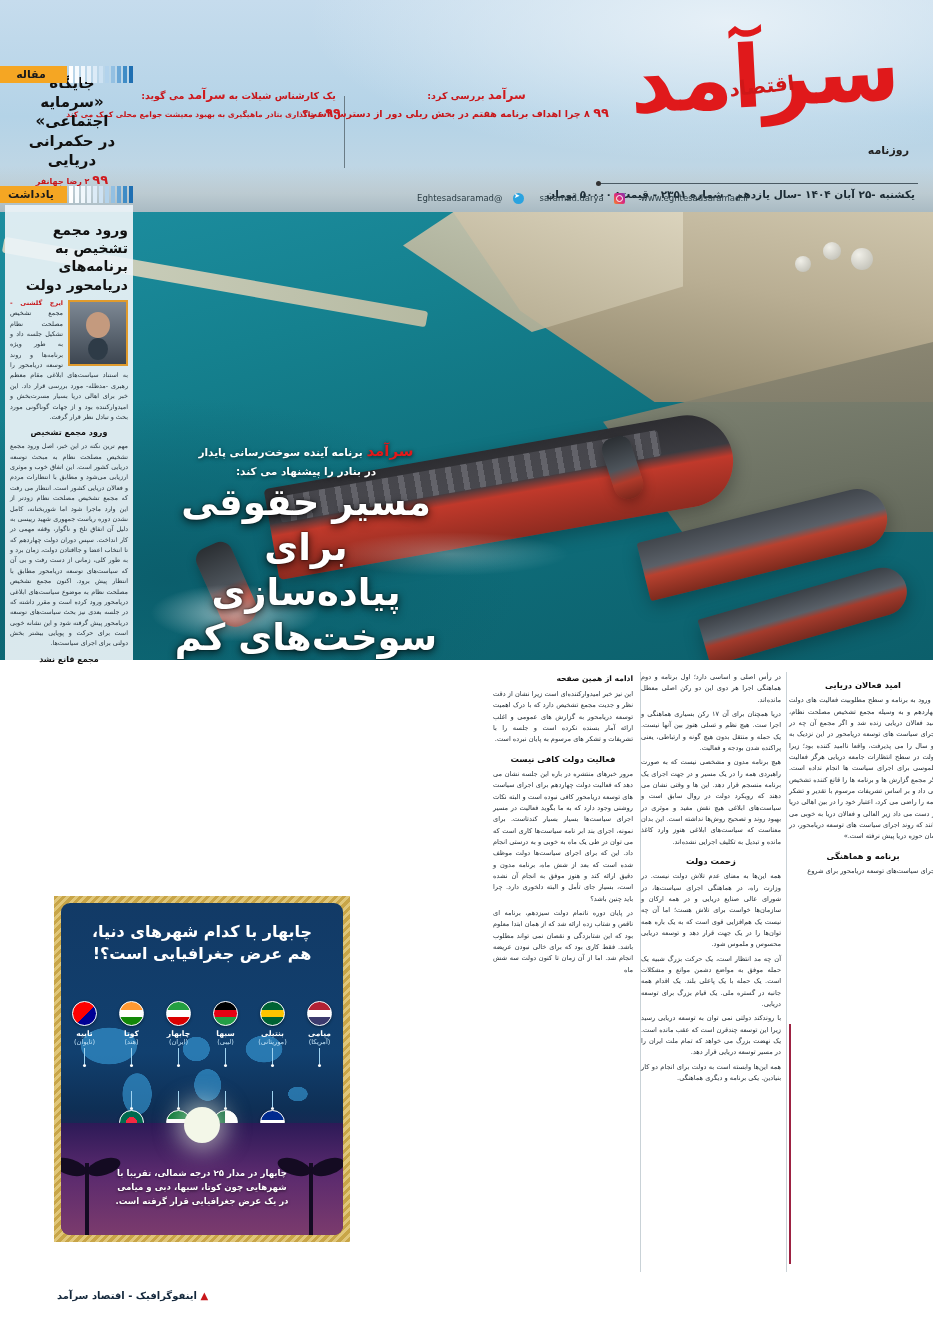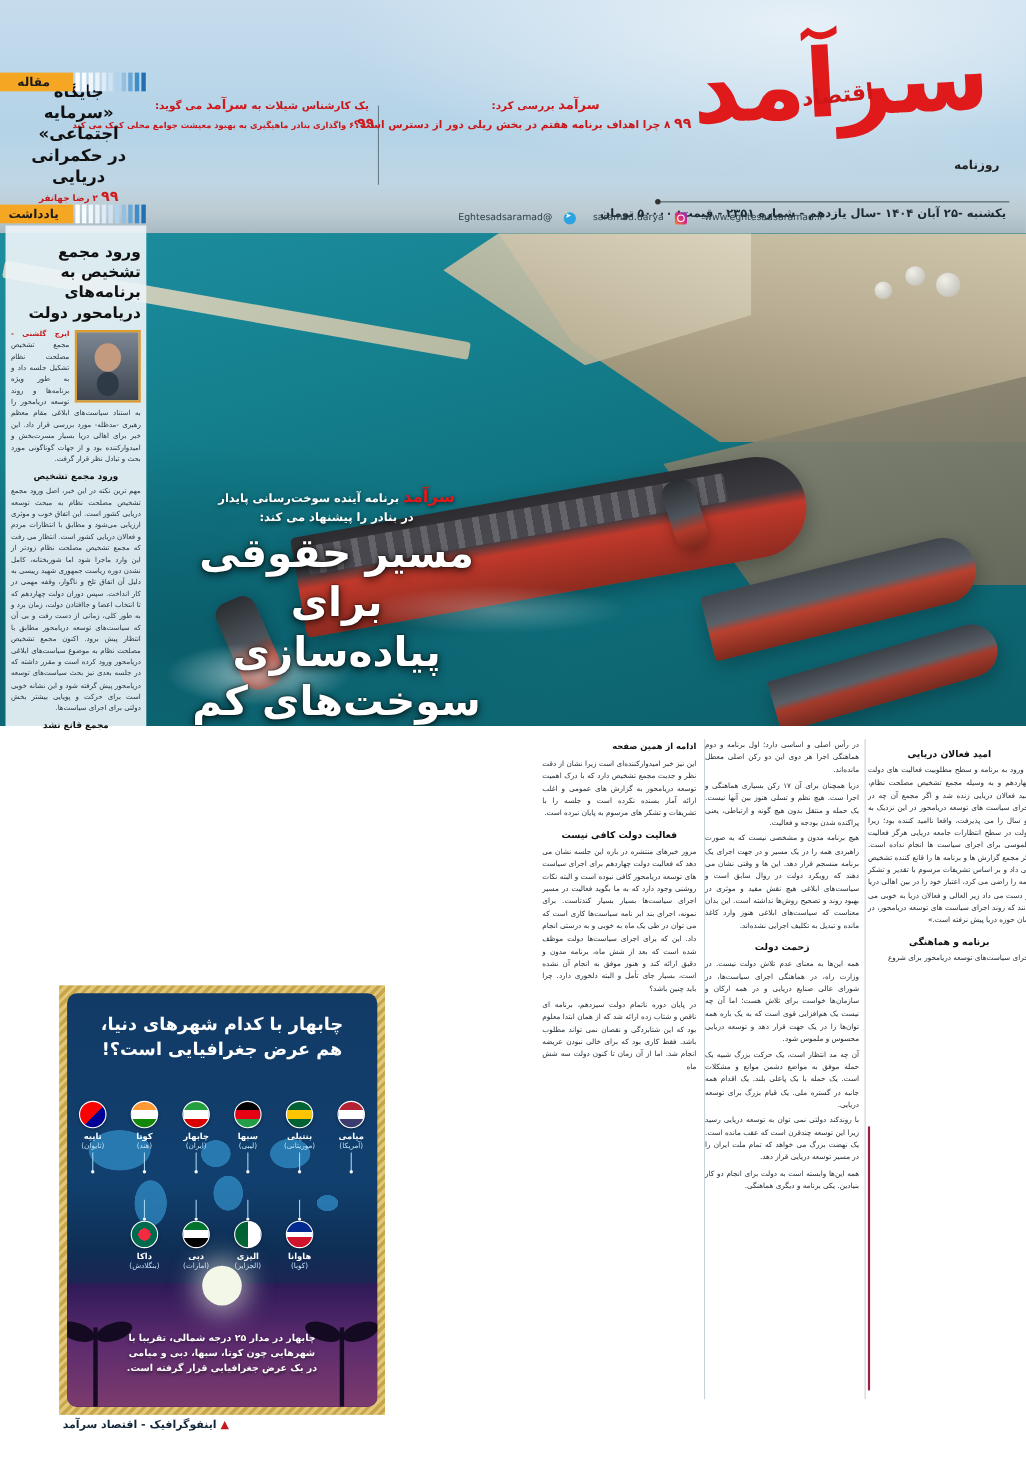--- a/index.html
+++ b/index.html
@@ -50,21 +50,21 @@
   .dateline-rule{
     position:absolute;right:15px;top:183px;width:320px;border-top:1px solid #4a5a63;
   }
   .dateline-rule:after{content:"";position:absolute;left:-2px;top:-3px;width:5px;height:5px;background:#333;border-radius:50%;}
   .dateline{
     position:absolute;right:18px;top:188px;width:318px;text-align:center;
     font-size:10.5px;color:#1b2a33;font-weight:700;letter-spacing:-.2px;white-space:nowrap;
   }
 
   
-  .top-rail{position:absolute;right:304px;top:88px;width:265px;text-align:center;}
+  .top-rail{position:absolute;right:324px;top:88px;width:265px;text-align:center;}
   .kicker-red{
     font-size:9.5px;color:#c8161a;font-weight:700;margin-bottom:3px;
   }
   .kicker-red .sig{color:#d01a1e;font-size:12px;}
   .top-rail h2{
     margin:0;font-size:25px;line-height:1.18;color:#0a0a0a;font-weight:700;letter-spacing:-.6px;
   }
   .top-rail .deck{
     margin-top:4px;font-size:9.5px;color:#c8161a;font-weight:700;white-space:nowrap;
   }
@@ -215,21 +215,21 @@
   .col .cont-r{font-weight:700;text-align:right;font-size:7.6px;margin:0 0 4px;color:#111;}
 
   #col1{right:328px;width:140px;}
   #col2{right:180px;width:140px;}
   #col3{right:24px;width:148px;}
 
   .divider-v{position:absolute;top:672px;width:1px;height:600px;background:#c9d2d7;}
 
   
   .infog{
-    position:absolute;right:611px;top:232px;width:296px;height:390px;
+    position:absolute;right:611px;top:232px;width:296px;height:346px;
     background:#caa94a;padding:7px;box-sizing:border-box;
     background-image:repeating-linear-gradient(135deg,#c8a548 0 3px,#e0c678 3px 6px);
   }
   .infog-inner{
     position:relative;width:100%;height:100%;border-radius:9px;overflow:hidden;
     background:linear-gradient(180deg,#123a66 0%,#11406f 45%,#0e2f55 62%,#2a1a52 78%,#4a2468 100%);
   }
   .infog-title{
     position:absolute;left:0;right:0;top:18px;text-align:center;color:#fff;
     font-size:16px;font-weight:700;line-height:1.4;letter-spacing:-.4px;

